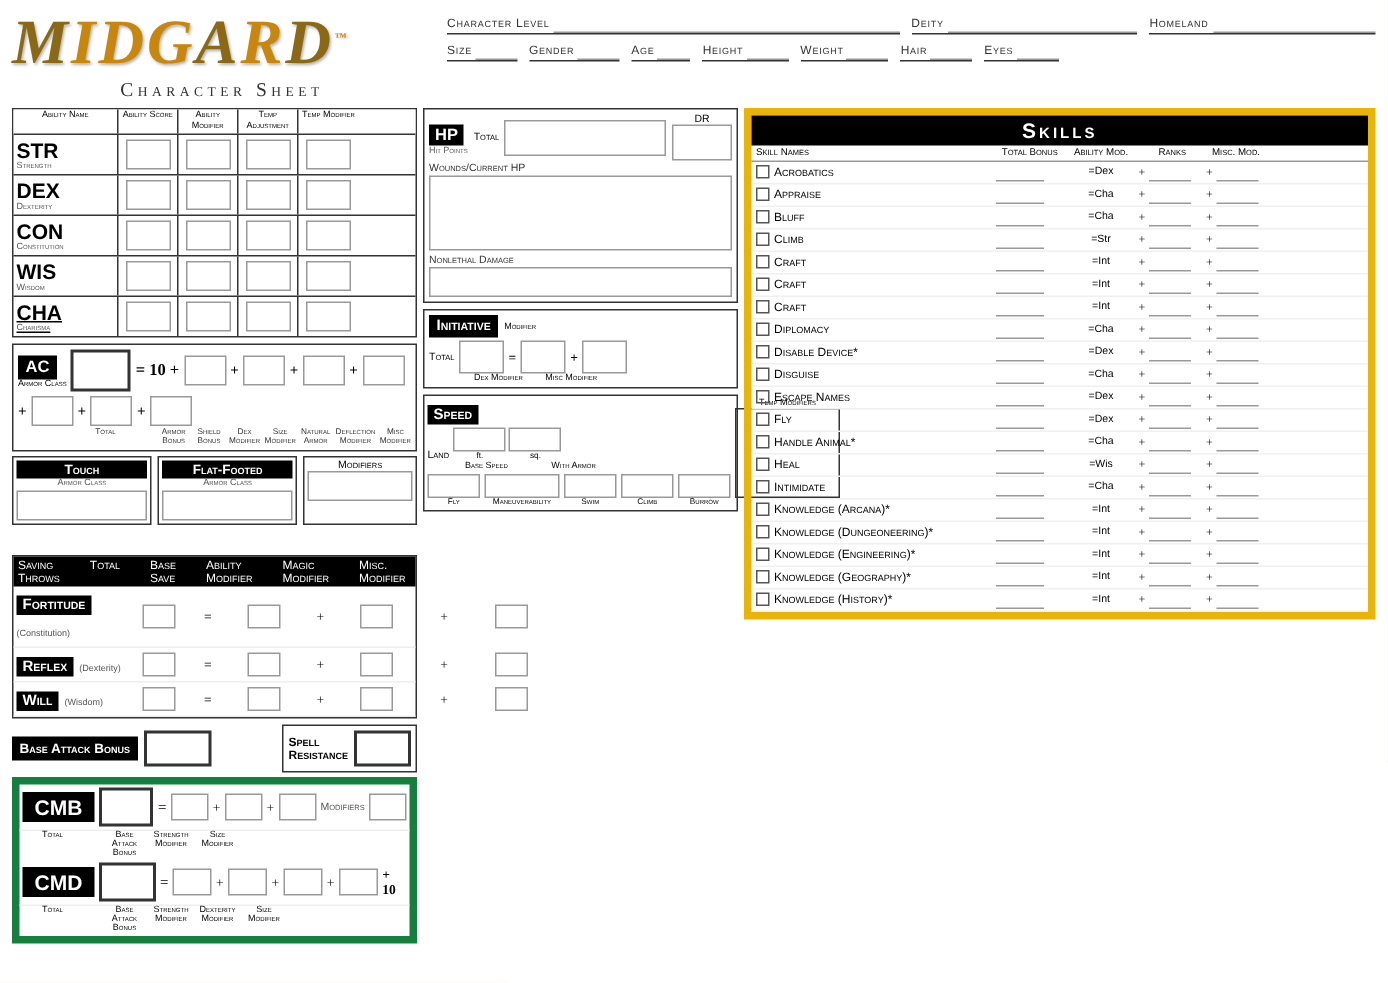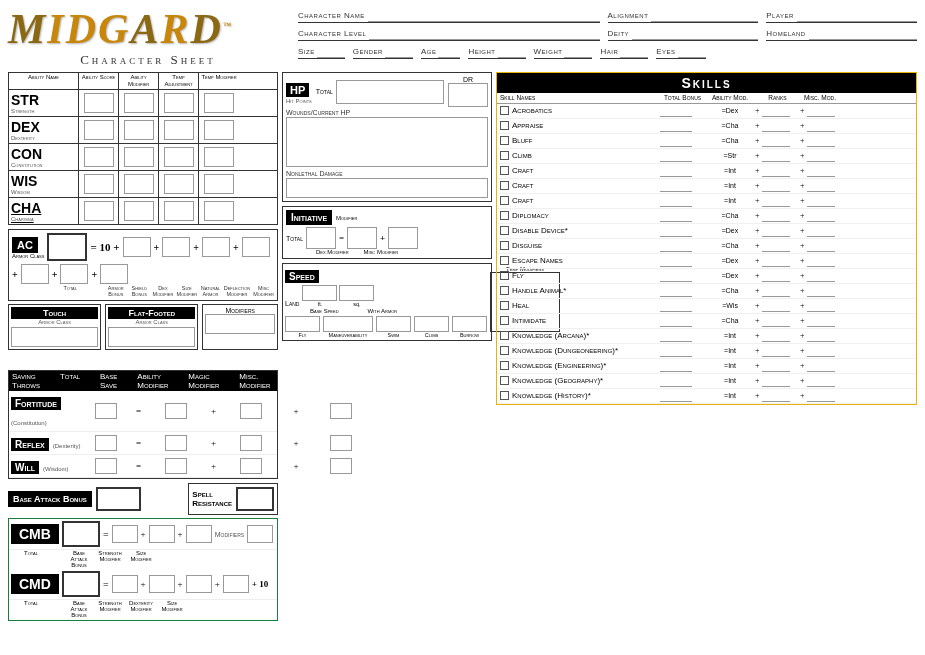--- a/index.html
+++ b/index.html
@@ -319,21 +319,21 @@
       font-family: Arial, sans-serif;
     }
     .bab-box {
       width: 45px;
       height: 24px;
       border: 2px solid #333;
     }
 
     .cmb-cmd-section {
       margin-top: 3px;
-      border: 1px solid #15803d;
+      border: 5px solid #15803d;
     }
     .cmb-row {
       display: flex;
       align-items: center;
       gap: 3px;
       padding: 2px;
       border-bottom: 1px solid #eee;
     }
     .cmb-label {
       background: black;
@@ -492,21 +492,21 @@
       height: 60px;
       flex-shrink: 0;
     }
 
     
     .right-panel {
       flex: 1;
     }
 
     .skills-section {
-      border: 1px solid #eab308;
+      border: 5px solid #eab308;
     }
     .skills-header {
       background: black;
       color: white;
       text-align: center;
       font-size: 14px;
       font-weight: 900;
       font-variant: small-caps;
       font-family: Arial, sans-serif;
       padding: 2px;
@@ -567,34 +567,20 @@
 <div class="page">
 
   <div class="header">
     <div class="logo-area">
       <div class="logo-title">
         <span style="color:#8B6914;">M</span><span style="color:#c8860a;">idg</span><span style="color:#8B6914;">a</span><span style="color:#c8860a;">r</span><span style="color:#8B6914;">D</span><span class="logo-tm">™</span>
       </div>
       <div class="logo-subtitle">Character Sheet</div>
     </div>
     <div class="char-info">
-      <div class="info-row-multi">
-        <div class="info-pair" style="flex:2">
-          <span class="info-label">Character Name</span>
-          <input class="info-field" type="text" style="">
-        </div>
-        <div class="info-pair">
-          <span class="info-label">Alignment</span>
-          <input class="info-field" style="width: 50px;" type="text">
-        </div>
-        <div class="info-pair">
-          <span class="info-label">Player</span>
-          <input class="info-field" style="width: 60px;" type="text">
-        </div>
-      </div>
       <div class="info-row-multi">
         <div class="info-pair" style="flex:2">
           <span class="info-label">Character Level</span>
           <input class="info-field" type="text" style="">
         </div>
         <div class="info-pair">
           <span class="info-label">Deity</span>
           <input class="info-field" style="width: 60px;" type="text">
         </div>
         <div class="info-pair">

